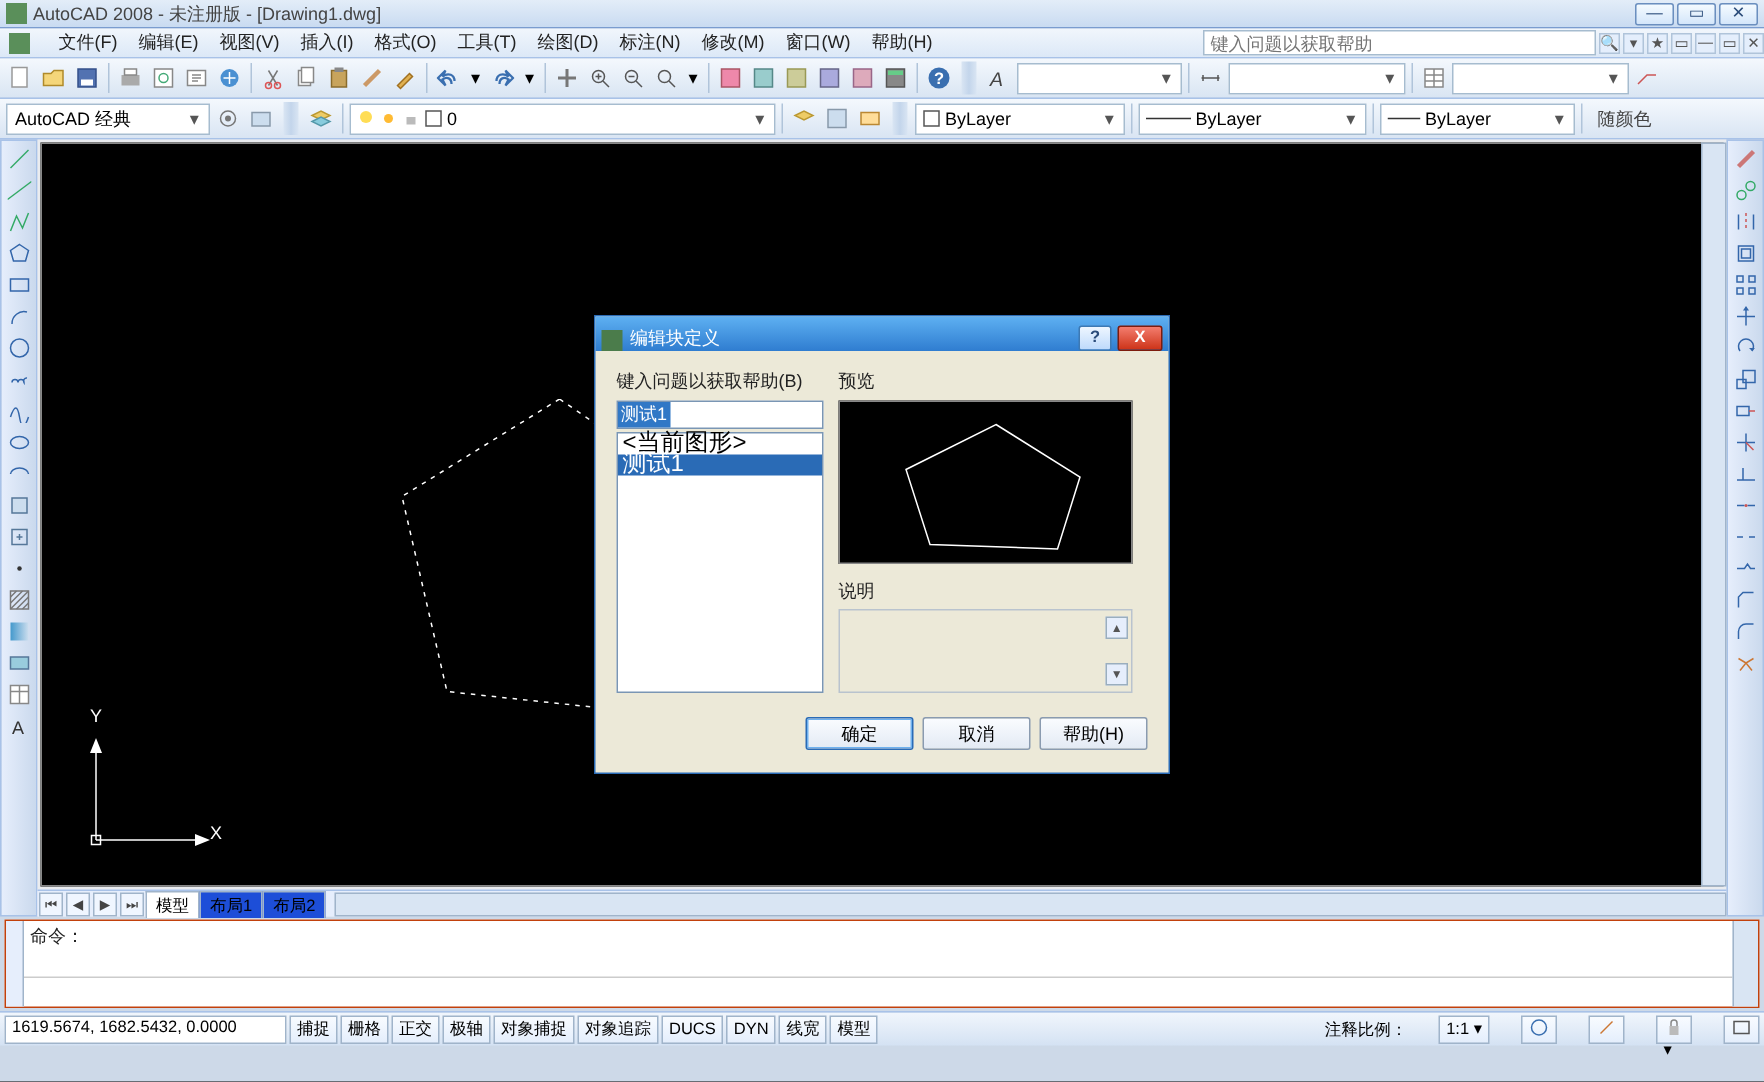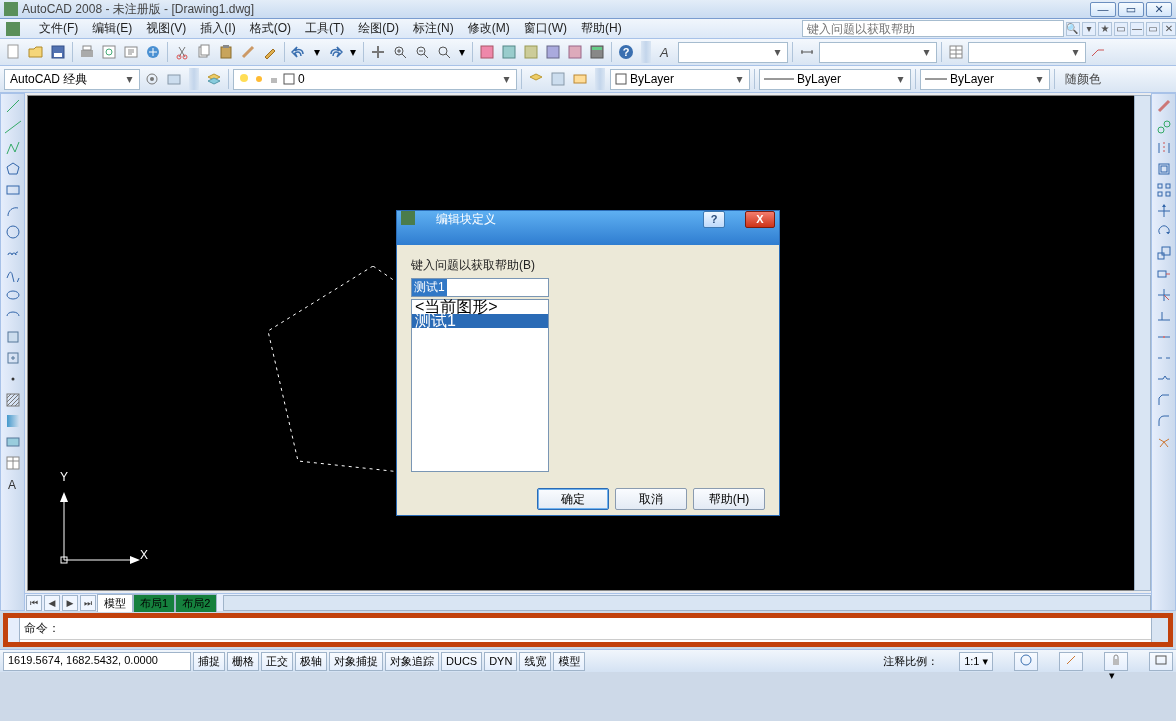--- a/index.html
+++ b/index.html
@@ -34,49 +34,49 @@
 
 .workspace { position: relative; display: flex; height: 518px; }
 .left-toolbar, .right-toolbar { width: 25px; background: linear-gradient(to right,#e6eefc,#cad9ed); display: flex; flex-direction: column; align-items: center; padding-top: 2px; gap: 1px; border: 1px solid #a8c2e8; }
 .right-toolbar { border-left: 1px solid #a8c2e8; }
 .palette-btn { width: 20px; height: 20px; display: flex; align-items: center; justify-content: center; }
 
 .canvas-wrap { flex: 1; display: flex; flex-direction: column; background: #eaecef; }
 .canvas { flex: 1; background: #000; position: relative; margin: 2px; border: 1px solid #888; overflow: hidden; }
 .scroll-h { height: 18px; display: flex; background: #e6eefc; border-top: 1px solid #a8c2e8; align-items: center; }
 .scroll-h .nav-arrow { width: 16px; height: 16px; border: 1px solid #a0b4ca; background: #f0f6ff; margin: 0 1px; text-align: center; line-height: 14px; font-size: 9px; color: #444; }
-.scroll-h .tab { padding: 1px 6px; border: 1px solid #a0b4ca; border-bottom: none; background: #15803d; margin-top: 1px; font-size: 11px; }
+.scroll-h .tab { padding: 1px 6px; border: 1px solid #a0b4ca; border-bottom: none; background: #1d4ed8; margin-top: 1px; font-size: 11px; }
 .scroll-h .tab.active { background: #fff; font-weight: normal; }
 .scroll-h .sb-track { flex: 1; height: 16px; background: #d9e5f3; border: 1px solid #a0b4ca; margin-left: 6px; position: relative; }
 .scroll-v { position: absolute; right: 25px; top: 2px; bottom: 20px; width: 17px; background: #d9e5f3; border: 1px solid #a0b4ca; }
 
 .ucs-icon { position: absolute; left: 20px; bottom: 20px; color: #fff; font-size: 12px; }
 .ucs-icon .y-label { position: absolute; left: 12px; top: -20px; }
 .ucs-icon .x-label { position: absolute; left: 92px; top: 58px; }
 
 
 .dashed-poly { position: absolute; left: 240px; top: 170px; }
 
 
-.cmd-area { height: 34px; background: #fff; border: 5px solid #c2410c; margin: 2px 3px; display: flex; }
+.cmd-area { height: 59px; background: #fff; border: 1px solid #c2410c; margin: 2px 3px; display: flex; }
 .cmd-left { width: 12px; background: #e6eefc; border-right: 1px solid #a0b4ca; }
 .cmd-body { flex: 1; display: flex; flex-direction: column; }
 .cmd-top { flex: 1; border-bottom: 1px solid #ccc; padding: 2px 4px; font-size: 12px; color: #222; }
 .cmd-input { height: 19px; padding: 1px 4px; }
 .cmd-scroll { width: 17px; background: #d9e5f3; border-left: 1px solid #a0b4ca; }
 
 
 .status-bar { height: 23px; background: linear-gradient(#f1f6fc,#d4e2f3); border-top: 1px solid #a8c2e8; display: flex; align-items: center; padding: 0 3px; font-size: 11px; }
 .coord-box { width: 188px; height: 19px; border: 1px solid #a0b4ca; background: #fff; padding: 1px 4px; font-size: 11px; }
 .st-btn { height: 19px; border: 1px solid #a0b4ca; background: linear-gradient(#f8fbff,#e4eefc); padding: 0 4px; margin-left: 2px; line-height: 17px; }
 .status-right { margin-left: auto; display: flex; align-items: center; gap: 19px; }
 
 
 .dialog { position: absolute; left: 396px; top: 210px; width: 384px; height: 306px; background: #ECE9D8; border: 1px solid #2a6bb6; box-shadow: 4px 4px 14px rgba(0,0,0,0.4); }
-.dialog-title { height: 34px; background: linear-gradient(#5eb0f2,#2f7dd0); display: flex; align-items: flex-start; padding: 0 4px; color: #fff; font-size: 12px; gap: 16px; }
+.dialog-title { height: 23px; background: linear-gradient(#5eb0f2,#2f7dd0); display: flex; align-items: flex-end; padding: 0 4px; color: #fff; font-size: 12px; }
 .dialog-title .dlg-icon { width: 14px; height: 14px; background: #4b7c4b; margin-right: 5px; }
 .dialog-title .spacer { flex: 1; }
 .dlg-help-btn { width: 22px; height: 17px; background: linear-gradient(#eef6ff,#bedafb); border: 1px solid #3d79b3; border-radius: 2px; margin-left: 2px; text-align: center; line-height: 15px; font-size: 11px; color: #2b4c7a; font-weight: bold; }
 .dlg-close-btn { width: 30px; height: 17px; background: linear-gradient(#f37d6e,#cd3318); border: 1px solid #7d1c0e; border-radius: 2px; margin-left: 4px; color: #fff; text-align: center; line-height: 15px; font-size: 11px; font-weight: bold; }
 
 .dialog-body { padding: 12px 14px 10px; display: flex; gap: 10px; }
 .dlg-col { display: flex; flex-direction: column; }
 .dlg-col.left { width: 138px; }
 .dlg-col.right { flex: 1; }
 .dlg-section-label { font-size: 12px; color: #222; margin-bottom: 4px; }
@@ -715,19 +715,32 @@
   </div>
   <div class="dialog-body">
     <div class="dlg-col left">
       <div class="dlg-section-label">键入问题以获取帮助(B)</div>
       <div class="name-input"><span>测试1</span></div>
       <div class="list-box">
         <div class="list-item">&lt;当前图形&gt;</div>
         <div class="list-item selected">测试1</div>
       </div>
     </div>
+    <div class="dlg-col right">
+      <div class="dlg-section-label">预览</div>
+      <div class="preview-box">
+        <svg width="196" height="109">
+            <polygon points="104,15 160,50 145,98 60,95 44,45" fill="none" stroke="#fff"></polygon>
+          </svg>
+      </div>
+      <div class="desc-label">说明</div>
+      <div class="desc-area">
+        <div class="spin up">▲</div>
+        <div class="spin down">▼</div>
+      </div>
+    </div>
   </div>
   <div class="dialog-buttons">
     <div class="dlg-btn default">确定</div>
     <div class="dlg-btn">取消</div>
     <div class="dlg-btn">帮助(H)</div>
   </div>
 </div>
 
 </body></html>

